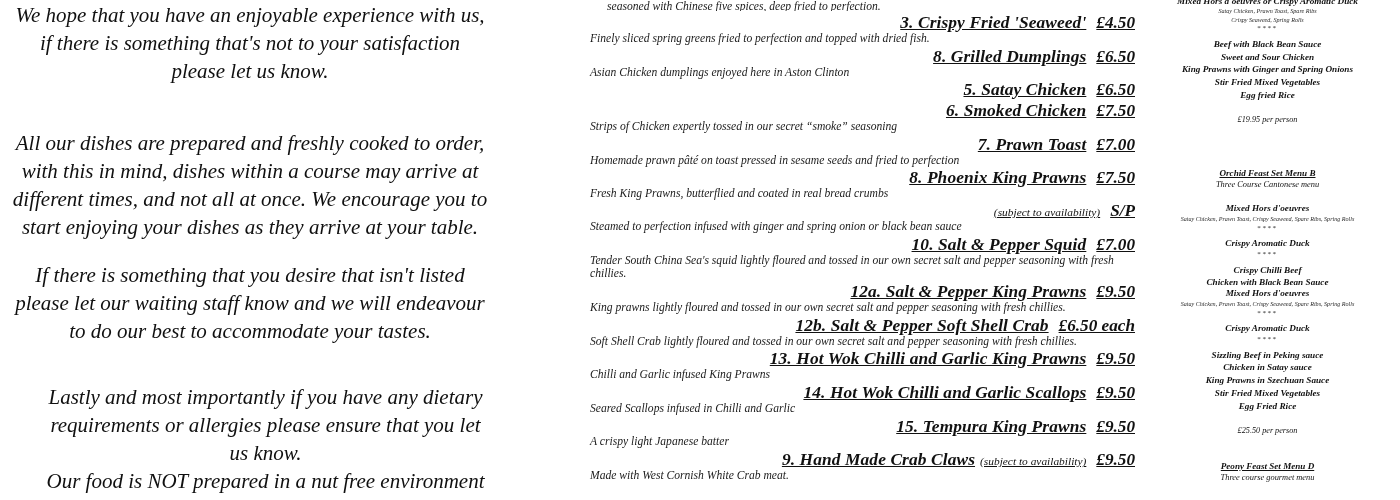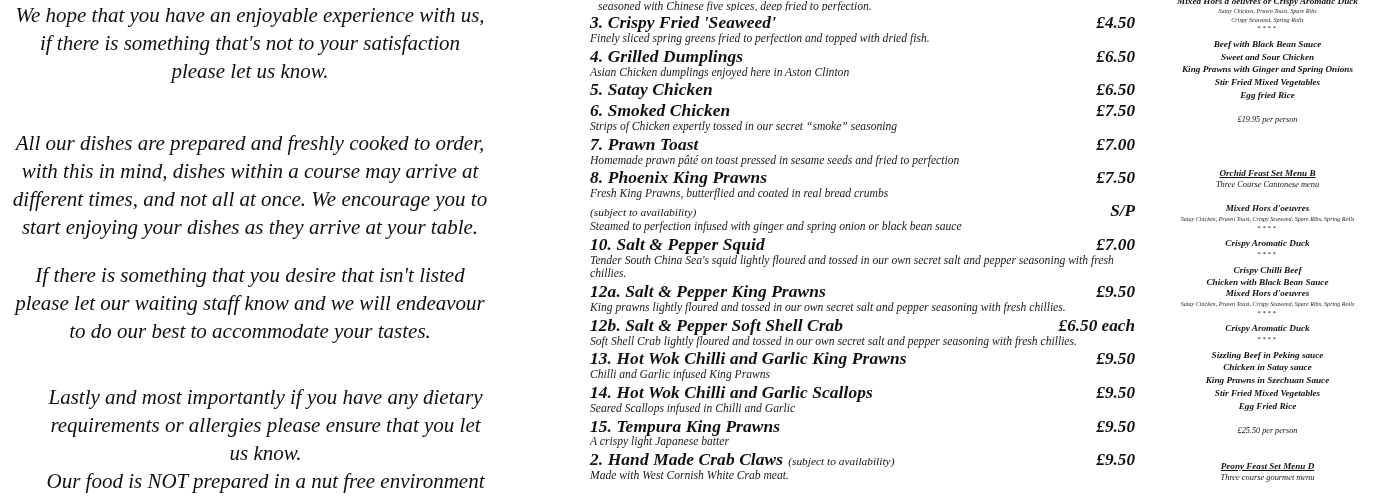--- a/index.html
+++ b/index.html
@@ -52,33 +52,34 @@
   .note-2 { margin-top: 44px; }
   .note-3 { margin-top: 20px; }
   .note-4 { margin-top: 38px; }
 
   
   .partial-desc {
     font-style: italic;
     font-size: 11.6px;
     line-height: 1.12;
     color: #1a1a1a;
-    margin: 0 0 1px 8px;
+    margin: 0 0 1px 17px;
     height: 11px;
     overflow: hidden;
   }
   .dish {
     position: relative;
     margin-bottom: 0px;
   }
   .dish-head {
     display: flex;
     align-items: baseline;
-    justify-content: space-between;
+    justify-content: flex-end;
     line-height: 1.16;
+    text-decoration: underline;
   }
   .dish-title-wrap {
     display: flex;
     align-items: baseline;
     gap: 5px;
     min-width: 0;
   }
   .dish-title {
     font-weight: bold;
     font-style: italic;
@@ -183,21 +184,21 @@
           <div class="dish-title-wrap">
             <span class="dish-title">3. Crispy Fried 'Seaweed'</span>
           </div>
           <span class="dish-price">£4.50</span>
         </div>
         <div class="dish-desc">Finely sliced spring greens fried to perfection and topped with dried fish.</div>
       </div>
       <div class="dish">
         <div class="dish-head">
           <div class="dish-title-wrap">
-            <span class="dish-title">4. Grilled Dumplings</span>
+            <span class="dish-title">8. Grilled Dumplings</span>
           </div>
           <span class="dish-price">£6.50</span>
         </div>
         <div class="dish-desc">Asian Chicken dumplings enjoyed here in Aston Clinton</div>
       </div>
       <div class="dish">
         <div class="dish-head">
           <div class="dish-title-wrap">
             <span class="dish-title">5. Satay Chicken</span>
           </div>
@@ -290,21 +291,21 @@
           <div class="dish-title-wrap">
             <span class="dish-title">15. Tempura King Prawns</span>
           </div>
           <span class="dish-price">£9.50</span>
         </div>
         <div class="dish-desc">A crispy light Japanese batter</div>
       </div>
       <div class="dish">
         <div class="dish-head">
           <div class="dish-title-wrap">
-            <span class="dish-title">2. Hand Made Crab Claws</span>
+            <span class="dish-title">9. Hand Made Crab Claws</span>
             <span class="dish-note">(subject to availability)</span>
           </div>
           <span class="dish-price">£9.50</span>
         </div>
         <div class="dish-desc">Made with  West Cornish White Crab meat.</div>
       </div>
     </div>
 </div>
 
 <div class="col-sets">

